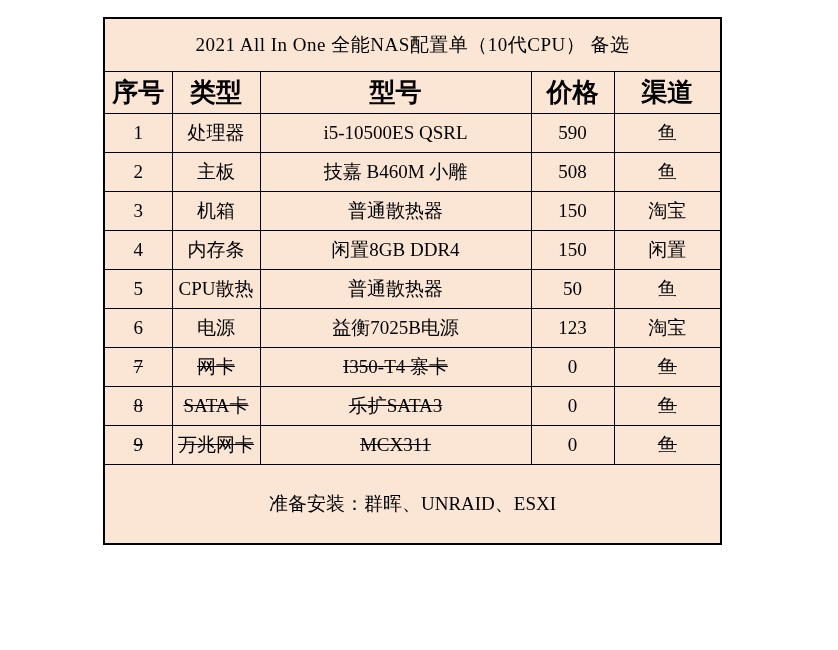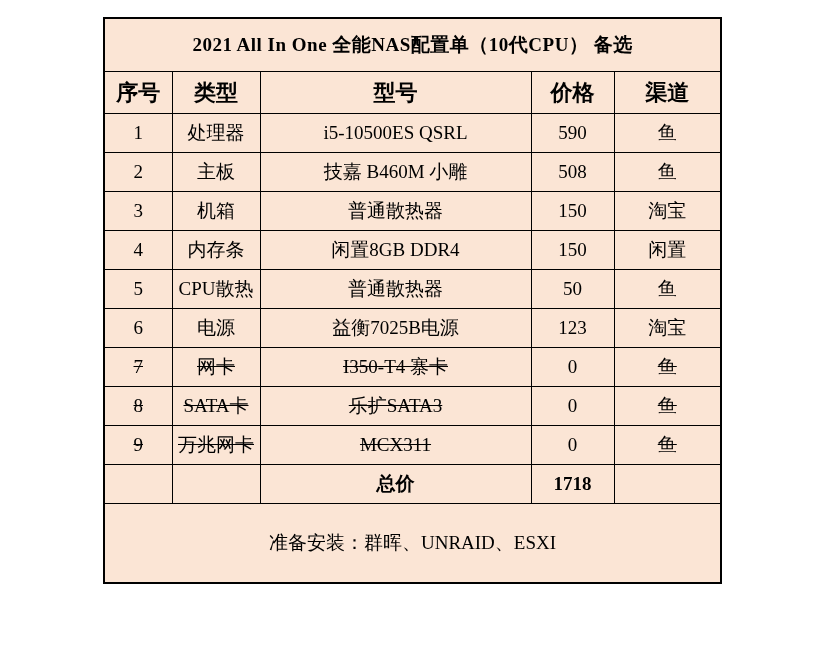--- a/index.html
+++ b/index.html
@@ -28,28 +28,28 @@
     border: 1px solid #000000;
     text-align: center;
     vertical-align: middle;
     padding: 0 2px;
     font-size: 19px;
     overflow: hidden;
     white-space: nowrap;
   }
   td.title-cell {
     height: 52px;
-    font-weight: bold;
+    font-weight: normal;
     font-size: 20px;
     letter-spacing: 0.5px;
   }
   tr.header-row td {
     height: 41px;
     font-weight: bold;
-    font-size: 22px;
+    font-size: 26px;
   }
   tr.data-row td {
     height: 38px;
   }
   tr.total-row td {
     height: 38px;
   }
   tr.total-row td.emph {
     font-weight: bold;
   }
@@ -141,25 +141,18 @@
       <td class="strikeable">鱼</td>
     </tr>
     <tr class="data-row" data-struck="true">
       <td class="strikeable">9</td>
       <td class="strikeable">万兆网卡</td>
       <td class="strikeable">MCX311</td>
       <td>0</td>
       <td class="strikeable">鱼</td>
     </tr>
 
-    <tr class="total-row">
-      <td></td>
-      <td></td>
-      <td class="emph">总价</td>
-      <td class="emph">1718</td>
-      <td></td>
-    </tr>
 
     <tr class="footer-row">
       <td class="footer-cell" colspan="5">准备安装：群晖、UNRAID、ESXI</td>
     </tr>
   </tbody>
 </table>
 
 </body></html>

